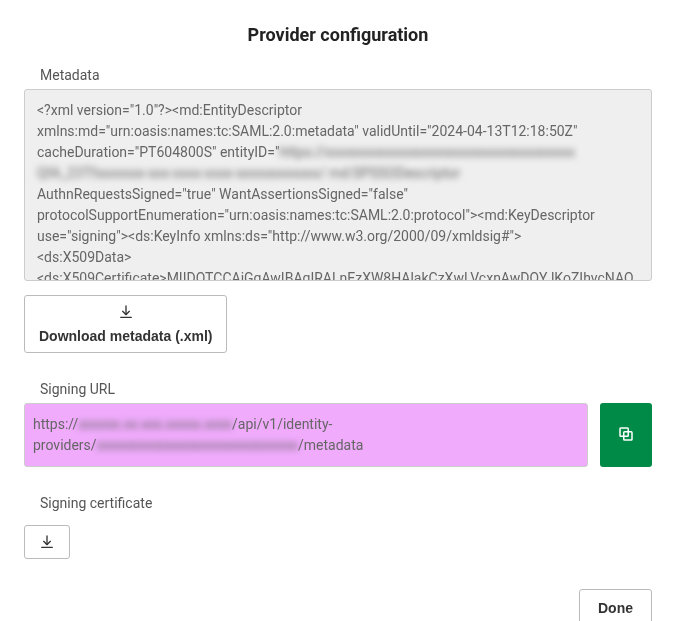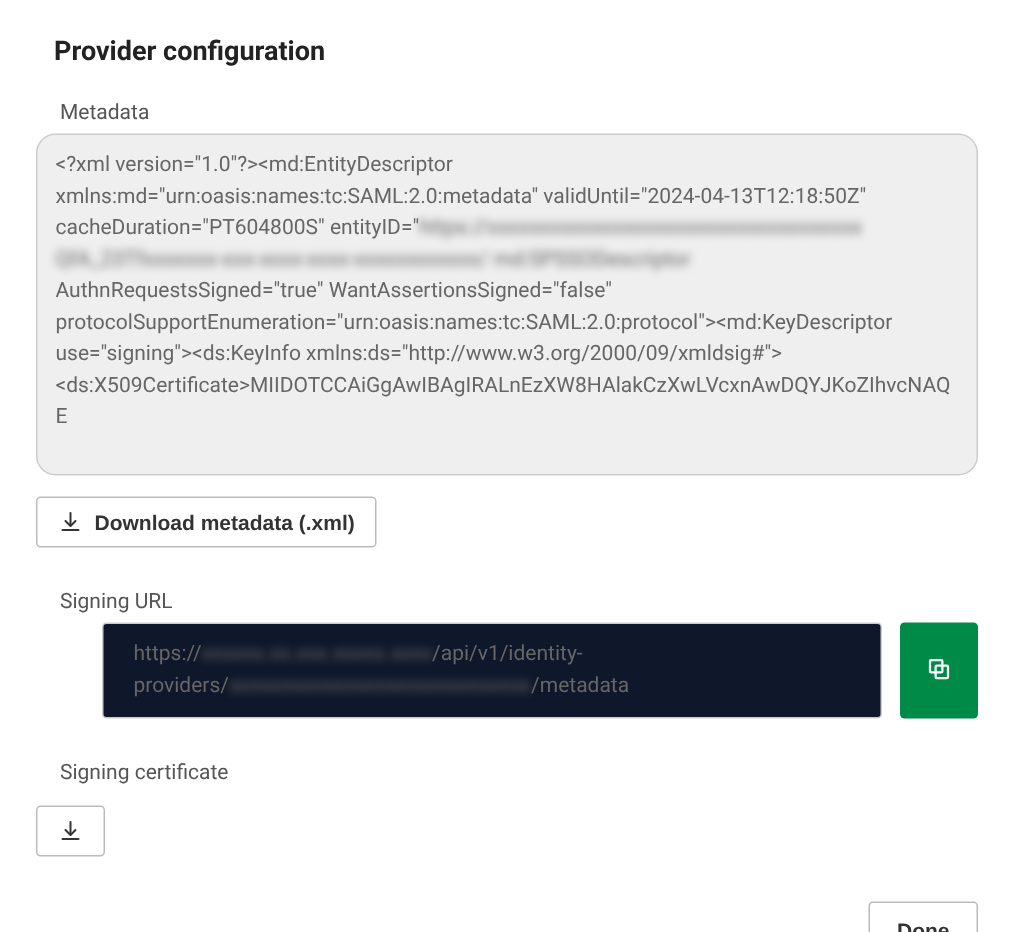--- a/index.html
+++ b/index.html
@@ -8,36 +8,37 @@
       padding: 24px;
       font-family: -apple-system, BlinkMacSystemFont, "Segoe UI", Roboto, Helvetica, Arial, sans-serif;
       font-size: 14px;
       color: #333;
       width: 676px;
     }
     h2.page-title {
       font-size: 18px;
       font-weight: 700;
       color: #222;
-      margin: 0 0 22px 12px;
+      margin: 0 0 22px 0;
+      text-align: center;
     }
     .section-label {
       font-size: 14px;
       color: #555;
       margin: 0 0 6px 16px;
     }
     .metadata-box {
       border: 1px solid #ccc;
       background: #efefef;
-      border-radius: 13px;
+      border-radius: 3px;
       padding: 10px 12px;
       font-size: 14px;
       color: #666;
       line-height: 1.5;
-      height: 228px;
+      height: 192px;
       overflow: hidden;
       word-break: break-all;
       position: relative;
     }
     .metadata-box .line { display: block; }
     .blur {
       filter: blur(3px);
       user-select: none;
     }
     .btn {
@@ -45,41 +46,41 @@
       align-items: center;
       gap: 8px;
       border: 1px solid #bbb;
       background: #fff;
       border-radius: 3px;
       padding: 8px 14px;
       font-size: 14px;
       font-weight: 600;
       color: #333;
       cursor: pointer;
+      flex-direction: column;
     }
     .btn svg { width: 16px; height: 16px; display: block; }
     .spacer { height: 14px; }
     .section-gap { height: 28px; }
 
     .url-row {
       display: flex;
       gap: 12px;
       align-items: stretch;
     }
     .url-box {
       flex: 1;
       border: 1px solid #ccc;
-      background: #0f172a;
+      background: #f0abfc;
       border-radius: 3px;
-      padding: 10px 20px;
+      padding: 10px 8px;
       font-size: 14px;
       color: #666;
       line-height: 1.5;
       word-break: break-all;
-      margin-left: 44px;
     }
     .copy-btn {
       width: 52px;
       background: #008A47;
       border: none;
       border-radius: 3px;
       display: flex;
       align-items: center;
       justify-content: center;
       cursor: pointer;
@@ -112,20 +113,21 @@
 
 <div class="section-label">Metadata</div>
 <div class="metadata-box">
   <span class="line">&lt;?xml version="1.0"?&gt;&lt;md:EntityDescriptor</span>
   <span class="line">xmlns:md="urn:oasis:names:tc:SAML:2.0:metadata" validUntil="2024-04-13T12:18:50Z"</span>
   <span class="line"><span>cacheDuration="PT604800S" entityID="</span><span class="blur">https://xxxxxxxxxxxxxxxxxxxxxxxxxxxxxxxxxxxx</span></span>
   <span class="line blur">QfA_23Tfxxxxxxx-xxx-xxxx-xxxx-xxxxxxxxxxxx/       md:SPSSODescriptor</span>
   <span class="line">AuthnRequestsSigned="true" WantAssertionsSigned="false"</span>
   <span class="line">protocolSupportEnumeration="urn:oasis:names:tc:SAML:2.0:protocol"&gt;&lt;md:KeyDescriptor</span>
   <span class="line">use="signing"&gt;&lt;ds:KeyInfo xmlns:ds="http://www.w3.org/2000/09/xmldsig#"&gt;</span>
+  <span class="line">&lt;ds:X509Data&gt;</span>
   <span class="line">&lt;ds:X509Certificate&gt;MIIDOTCCAiGgAwIBAgIRALnEzXW8HAlakCzXwLVcxnAwDQYJKoZIhvcNAQE</span>
 </div>
 
 <div class="spacer"></div>
 
 <button class="btn">
   <span>
     <svg viewBox="0 0 24 24" fill="none" stroke="#333" stroke-width="2" stroke-linecap="round" stroke-linejoin="round">
       <path d="M12 3 L12 15"></path>
       <path d="M7 11 L12 16 L17 11"></path>

